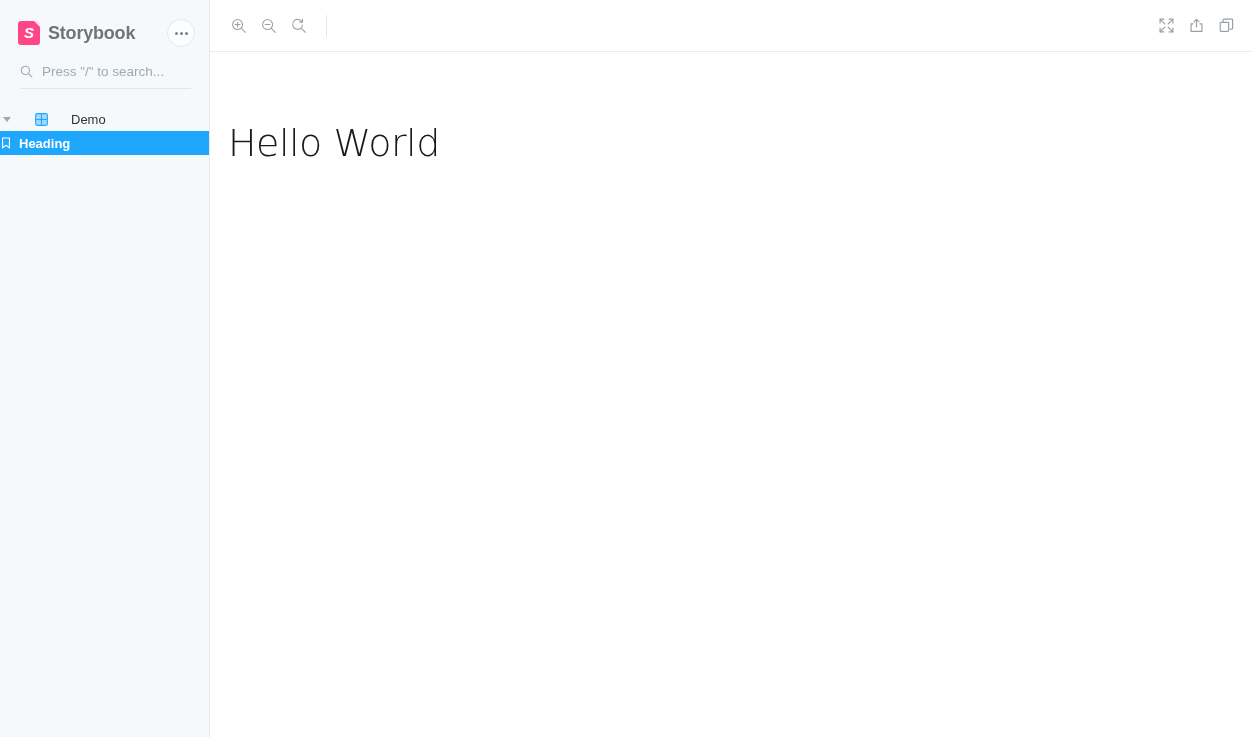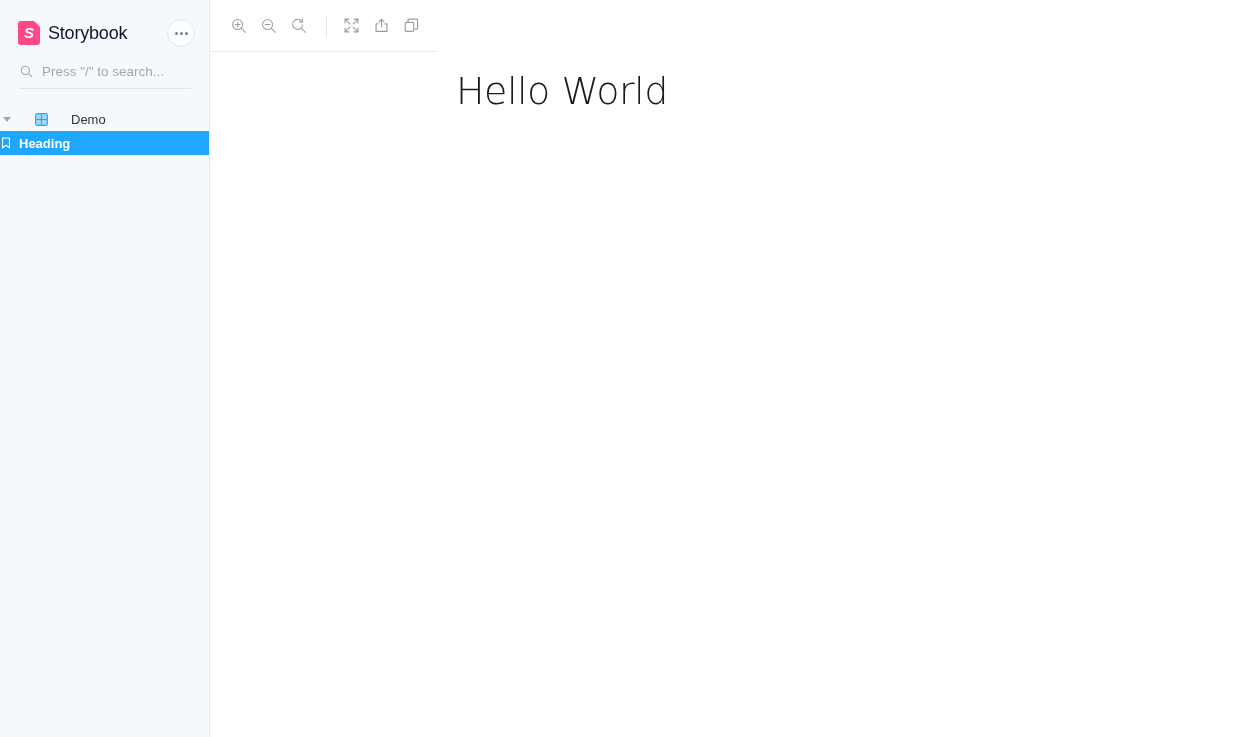--- a/index.html
+++ b/index.html
@@ -70,22 +70,22 @@
     font-size: 15px;
     font-style: italic;
     line-height: 1;
     position: relative;
     z-index: 2;
     transform: translateY(-1px);
   }
 
   .brand-name {
     font-size: 18px;
-    font-weight: normal;
-    color: #0f172a;
+    font-weight: bold;
+    color: #737373;
     letter-spacing: -0.2px;
   }
 
   .menu-btn {
     width: 28px; height: 28px;
     border-radius: 50%;
     border: 1px solid #e3e8ee;
     background: #fbfdff;
     display: flex;
     align-items: center;
@@ -164,21 +164,21 @@
   }
 
   .icon-slot { flex: none; display: flex; align-items: center; }
   .icon-slot svg { display: block; }
 
   
   #main {
     flex: 1;
     height: 737px;
     display: flex;
-    flex-direction: row;
+    flex-direction: column;
     background: #ffffff;
     min-width: 0;
   }
 
   .toolbar {
     height: 52px;
     min-height: 52px;
     border-bottom: 1px solid #e9ecef;
     display: flex;
     align-items: center;

